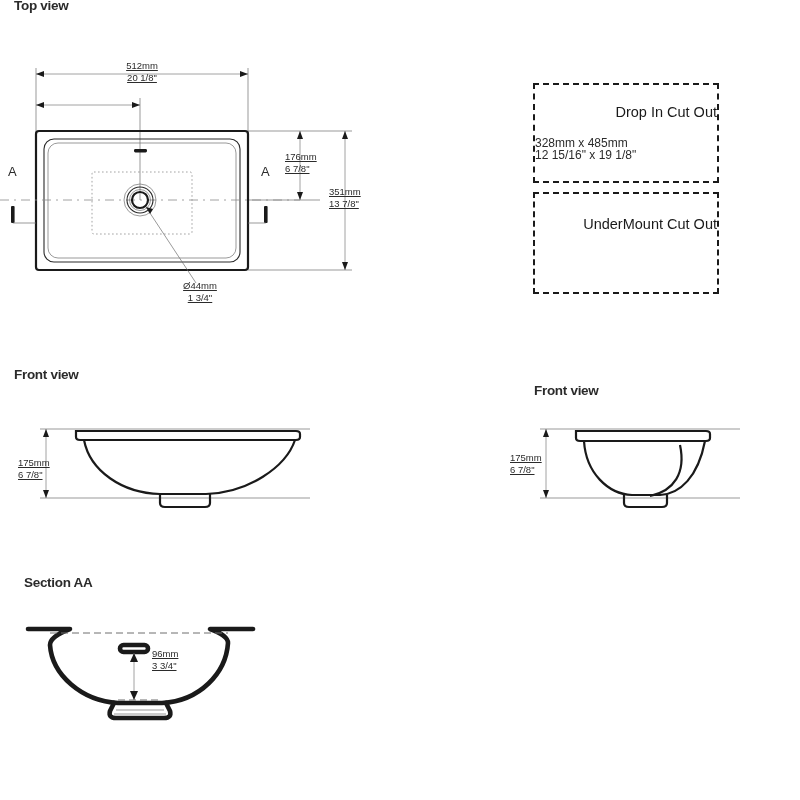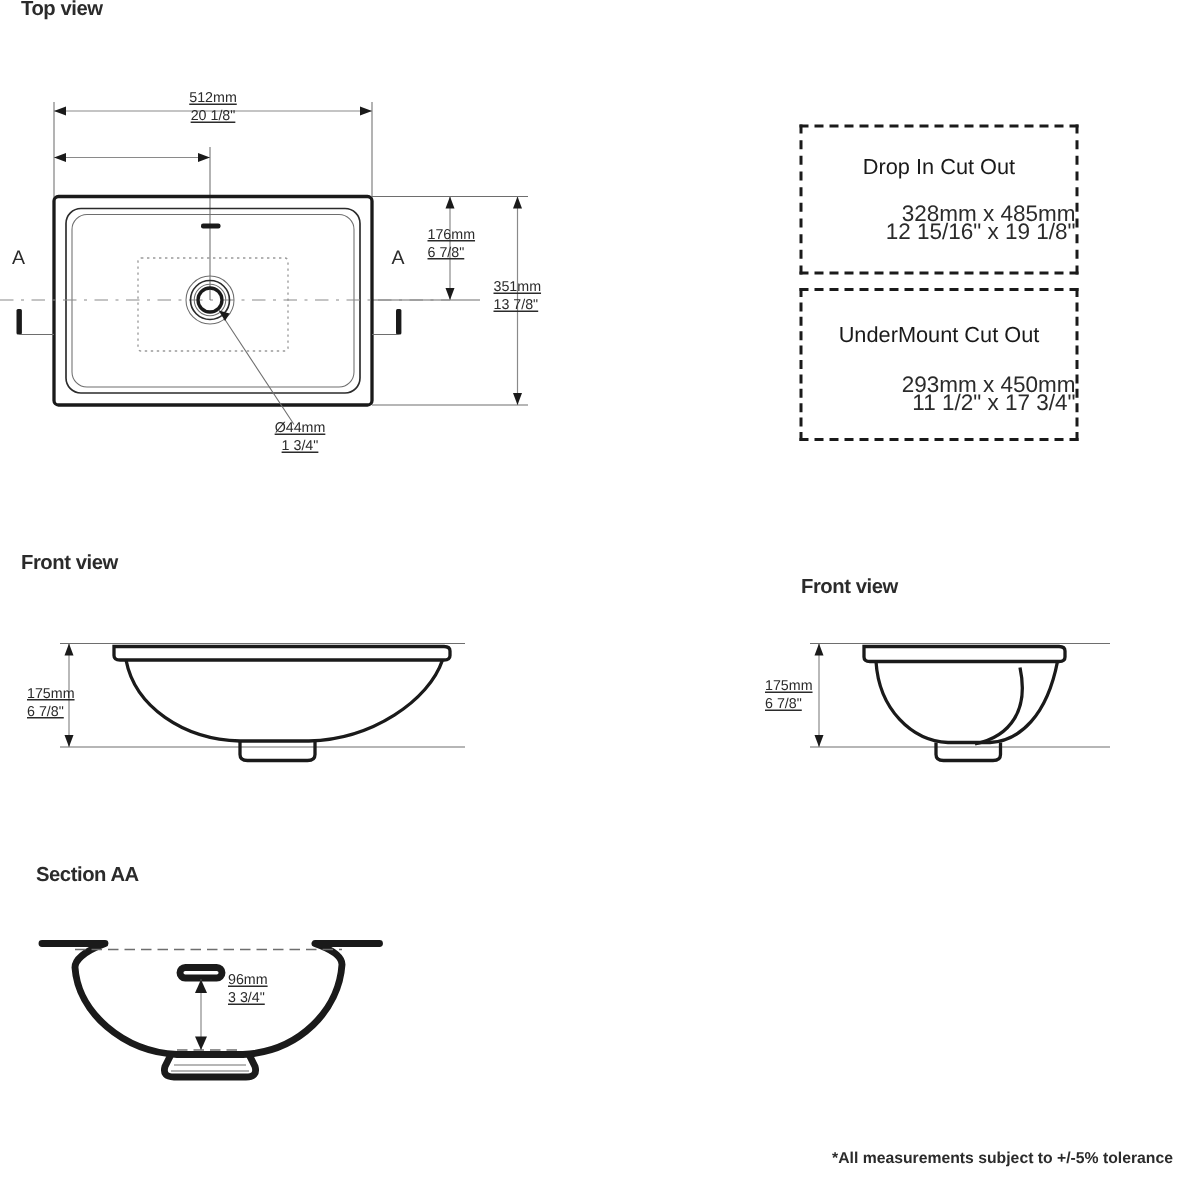--- a/index.html
+++ b/index.html
@@ -53,36 +53,36 @@
     box-sizing: border-box;
     background: #ffffff;
   }
   #cutout-dropin    { left: 533px; top: 83px;  width: 186px; height: 100px; }
   #cutout-undermount{ left: 533px; top: 192px; width: 186px; height: 102px; }
 
   .cutout-title {
     position: absolute;
     left: 0;
     right: 0;
-    text-align: center;
+    text-align: right;
     font-family: "Liberation Sans", sans-serif;
     font-size: 14.5px;
     color: #1a1a1a;
     white-space: nowrap;
   }
   #cutout-dropin .cutout-title     { top: 19px; }
   #cutout-undermount .cutout-title { top: 22px; }
 
   .cutout-dims {
     position: absolute;
     left: 0;
     right: 0;
-    text-align: right;
-    font-family: "Liberation Sans", sans-serif;
-    font-size: 15px;
+    text-align: left;
+    font-family: "Liberation Sans", sans-serif;
+    font-size: 12px;
     line-height: 12px;
     color: #2b2b2b;
     white-space: nowrap;
   }
   #cutout-dropin .cutout-dims     { top: 52px; }
   #cutout-undermount .cutout-dims { top: 57px; }
 
   .section-letter {
     position: absolute;
     font-family: "Liberation Sans", sans-serif;
@@ -218,24 +218,20 @@
   <div class="cutout-box" id="cutout-dropin">
     <div class="cutout-title">Drop In Cut Out</div>
     <div class="cutout-dims">
       <div>328mm x 485mm</div>
       <div>12 15/16" x 19 1/8"</div>
     </div>
   </div>
 
   <div class="cutout-box" id="cutout-undermount">
     <div class="cutout-title">UnderMount Cut Out</div>
-    <div class="cutout-dims">
-      <div>293mm x 450mm</div>
-      <div>11 1/2" x 17 3/4"</div>
-    </div>
   </div>
 
   <svg width="330" height="110" viewBox="0 0 330 110" style="position:absolute; left:10px; top:415px;">
 
     <line class="ln-thin" x1="30" y1="14" x2="300" y2="14"></line>
     <line class="ln-thin" x1="30" y1="83" x2="300" y2="83"></line>
 
     <g>
       <line class="ln-dim" x1="36" y1="14" x2="36" y2="83"></line>
       <polygon class="fill-dark" points="36,14 33,22 39,22"></polygon>
@@ -304,15 +300,14 @@
       <polygon class="fill-dark" points="124,38 120,47 128,47"></polygon>
       <polygon class="fill-dark" points="124,85 120,76 128,76"></polygon>
     </g>
   </svg>
 
   <div class="dim-text" style="left:152px; top:648px;">
     <div>96mm</div>
     <div>3 3/4"</div>
   </div>
 
-  <div class="footnote">*All measurements subject to +/-5% tolerance</div>
 
 </div>
 
 </body></html>

